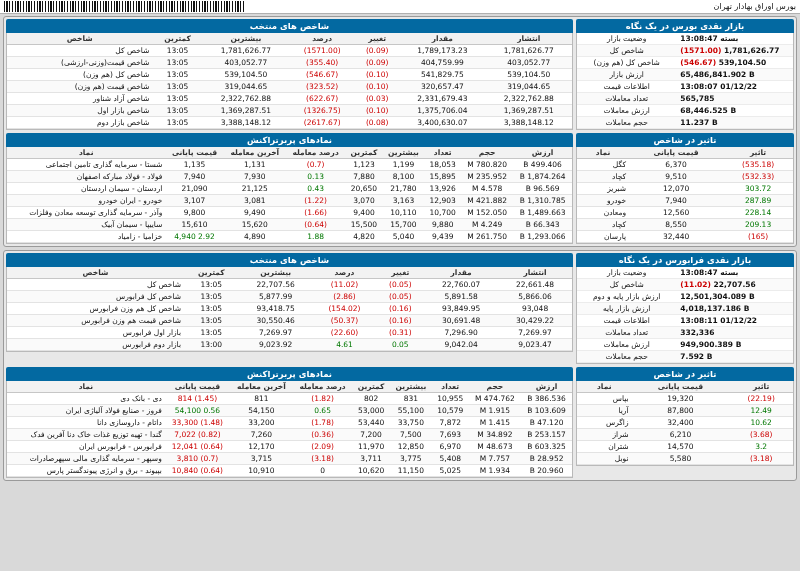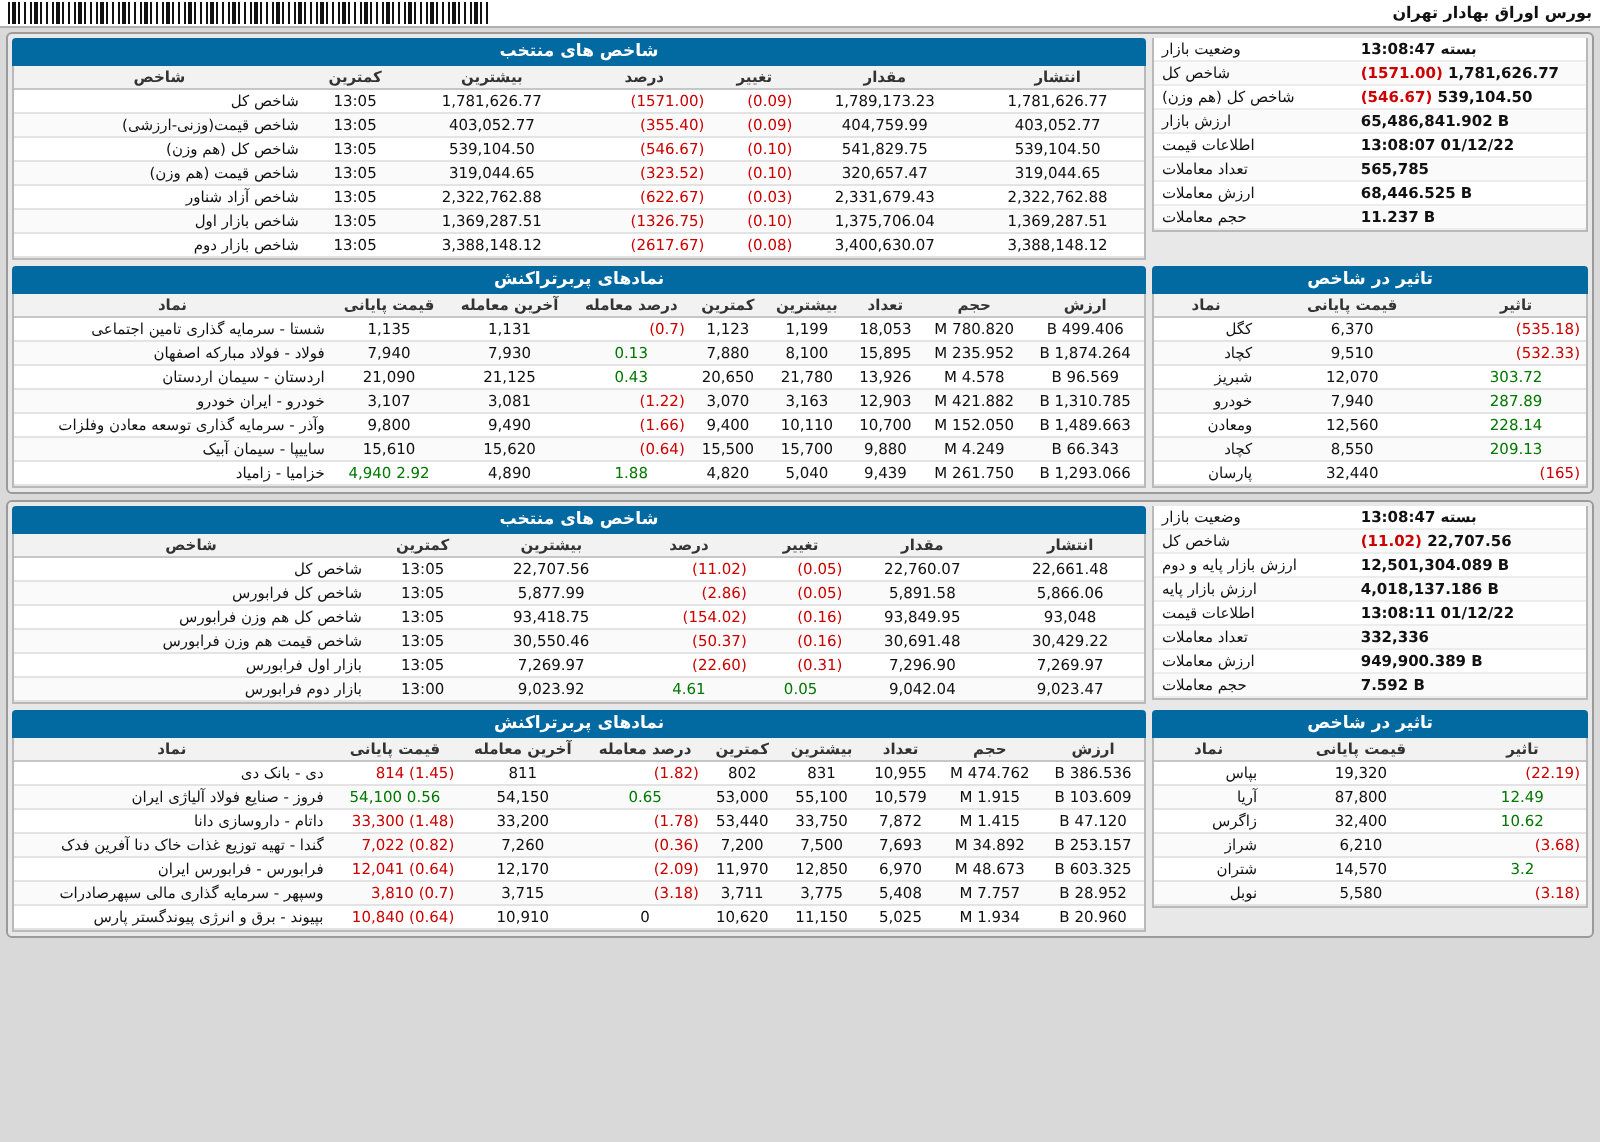--- a/index.html
+++ b/index.html
@@ -16,21 +16,21 @@
     height: 14px;
     background: #ffffff;
     border-bottom: 1px solid #b0b0b0;
     display: flex;
     align-items: center;
     justify-content: space-between;
     padding: 0 4px;
   }
   .titlebar .ttl {
     font-size: 8px;
-    font-weight: bold;
+    font-weight: normal;
     color: #111;
     white-space: nowrap;
   }
   .barcode {
     height: 11px;
     width: 240px;
     background: repeating-linear-gradient(to right,
       #111 0px, #111 1px, #fff 1px, #fff 2px,
       #111 2px, #111 4px, #fff 4px, #fff 5px,
       #111 5px, #111 6px, #fff 6px, #fff 8px,
@@ -77,44 +77,45 @@
     background: #f2f2f2;
     color: #333;
     font-weight: bold;
     text-align: center;
     border-bottom: 1px solid #c6c6c6;
   }
   tbody tr:nth-child(even) td { background: #fafafa; }
 
   .c { text-align: center; }
   .r { text-align: right; }
-  .neg { color: #cc0000; text-align: right; }
+  .neg { color: #cc0000; }
   .pos { color: #007700; }
   .nm  { color: #111; }
 
   
   .kpi td { font-size: 7.5px; padding: 1px 4px; border-bottom: 1px solid #ececec;}
-  .kpi td.k { text-align: left; color: #111; width: 46%;}
+  .kpi td.k { text-align: center; color: #111; width: 46%;}
   .kpi td.v { text-align: left; color: #111; direction: ltr; font-weight: bold; }
   .kpi td.v .neg { color: #cc0000; }
 </style>
 </head>
 <body>
 
 <div class="titlebar">
   <div class="ttl">بورس اوراق بهادار تهران</div>
   <div class="barcode"></div>
 </div>
 
 <div class="page">
 
   <div class="panel">
     <div class="row2">
 
       <div class="col-left">
+        <div class="sec-head">بازار نقدی بورس در یک نگاه</div>
         <div class="sec-body">
           <table class="kpi">
               <tbody id="tse-ov">
                 <tr>
                   <td class="v">بسته 13:08:47</td>
                   <td class="k">وضعیت بازار</td>
                 </tr>
                 <tr>
                   <td class="v"><span class="neg">(1571.00)</span><span> 1,781,626.77</span></td>
                   <td class="k">شاخص کل</td>
@@ -384,20 +385,21 @@
               </tbody>
           </table>
         </div>
       </div>
     </div>
   </div>
 
   <div class="panel">
     <div class="row2">
       <div class="col-left">
+        <div class="sec-head">بازار نقدی فرابورس در یک نگاه</div>
         <div class="sec-body">
           <table class="kpi">
               <tbody id="ifb-ov">
                 <tr>
                   <td class="v">بسته 13:08:47</td>
                   <td class="k">وضعیت بازار</td>
                 </tr>
                 <tr>
                   <td class="v"><span class="neg">(11.02)</span><span> 22,707.56</span></td>
                   <td class="k">شاخص کل</td>

